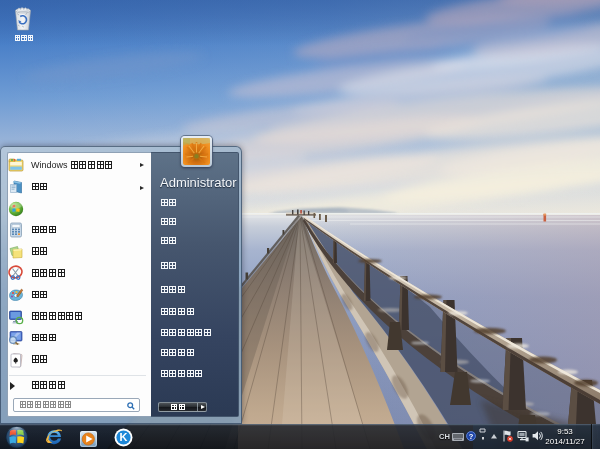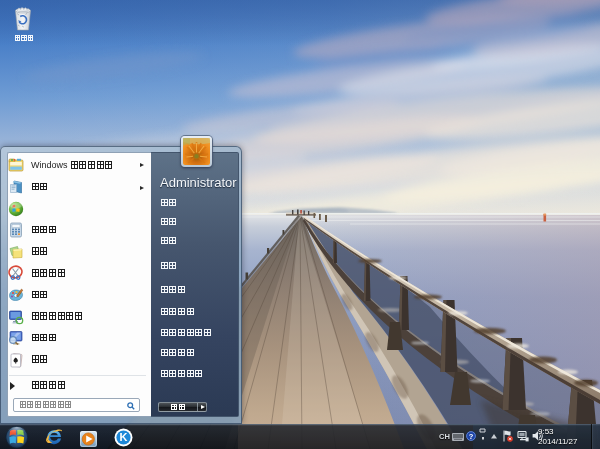--- a/index.html
+++ b/index.html
@@ -9,21 +9,21 @@
  border:1px solid currentColor;box-sizing:border-box;
  background:linear-gradient(currentColor,currentColor) 50% 0/1px 100% no-repeat,
             linear-gradient(currentColor,currentColor) 0 50%/100% 1px no-repeat;}
 .cjs{width:6px;height:6.5px;vertical-align:-0.5px}
 .cjr{width:5.5px;height:6px;margin:0 .5px;opacity:.95}
 
 #bar{position:absolute;left:0;top:424px;width:600px;height:25px;
  background:linear-gradient(180deg,rgba(48,62,78,.8),rgba(22,30,40,.9) 10%,rgba(14,20,28,.9) 55%,rgba(8,13,20,.92));}
 #bar .topline{position:absolute;top:0;left:0;width:100%;height:1px;background:rgba(130,150,172,.35)}
 .tico{position:absolute;top:0}
-#clock{position:absolute;left:538px;top:3px;width:54px;color:#fff;
+#clock{position:absolute;left:538px;top:3px;width:54px;text-align:center;color:#fff;
  font-size:8px;line-height:9.5px;text-shadow:0 1px 1px rgba(0,0,0,.8)}
 #chtxt{position:absolute;left:439px;top:8px;color:#d8dce0;font-size:7.5px;font-weight:bold;text-shadow:0 1px 1px #000}
 #showdesk{position:absolute;left:591px;top:0;width:9px;height:25px;
  background:linear-gradient(90deg,rgba(0,0,0,.7) 0,rgba(0,0,0,.7) 1px,rgba(130,150,170,.35) 1px,rgba(60,75,95,.35) 2px,rgba(40,52,70,.45))}
 
 #menu{position:absolute;left:0;top:146px;width:242px;height:278px;
  background:linear-gradient(160deg,rgba(182,201,219,.9),rgba(142,168,193,.85) 40%,rgba(130,158,184,.88));
  border-radius:5px 6px 0 0;box-shadow:0 0 0 1px rgba(20,40,65,.55) inset,0 0 6px rgba(0,0,20,.4);backdrop-filter:blur(3px);}
 #mwhite{position:absolute;left:7px;top:6px;width:144px;height:265px;background:#fdfdfd;
  border:1px solid #8fa1b5;border-right:none;box-sizing:border-box;border-radius:2px 0 0 2px}

